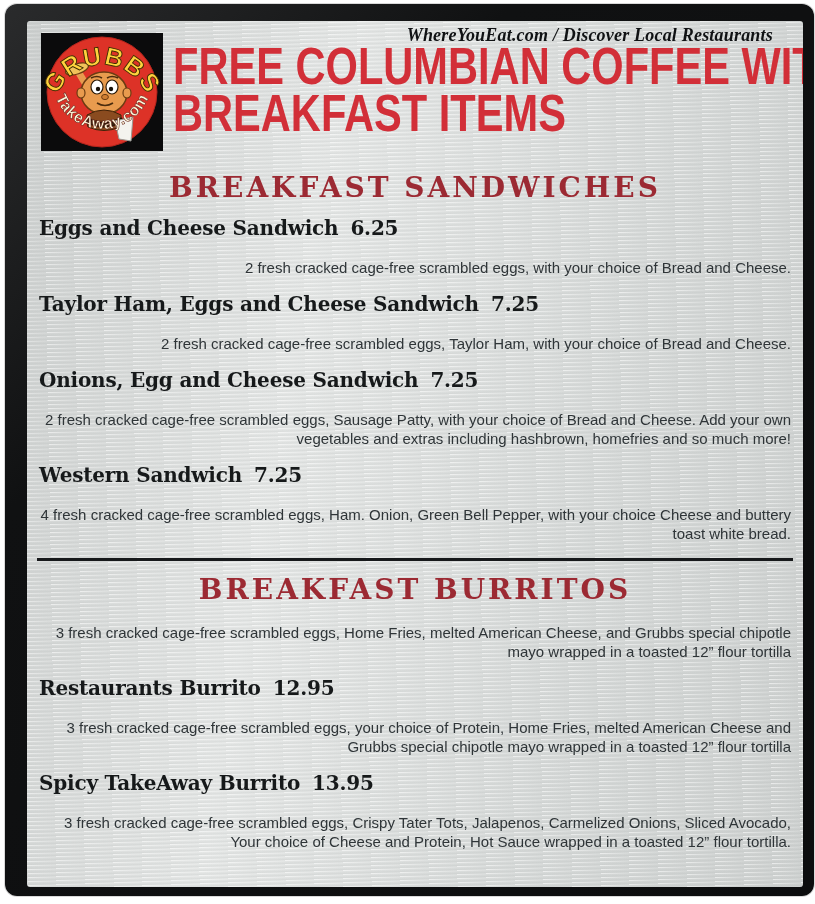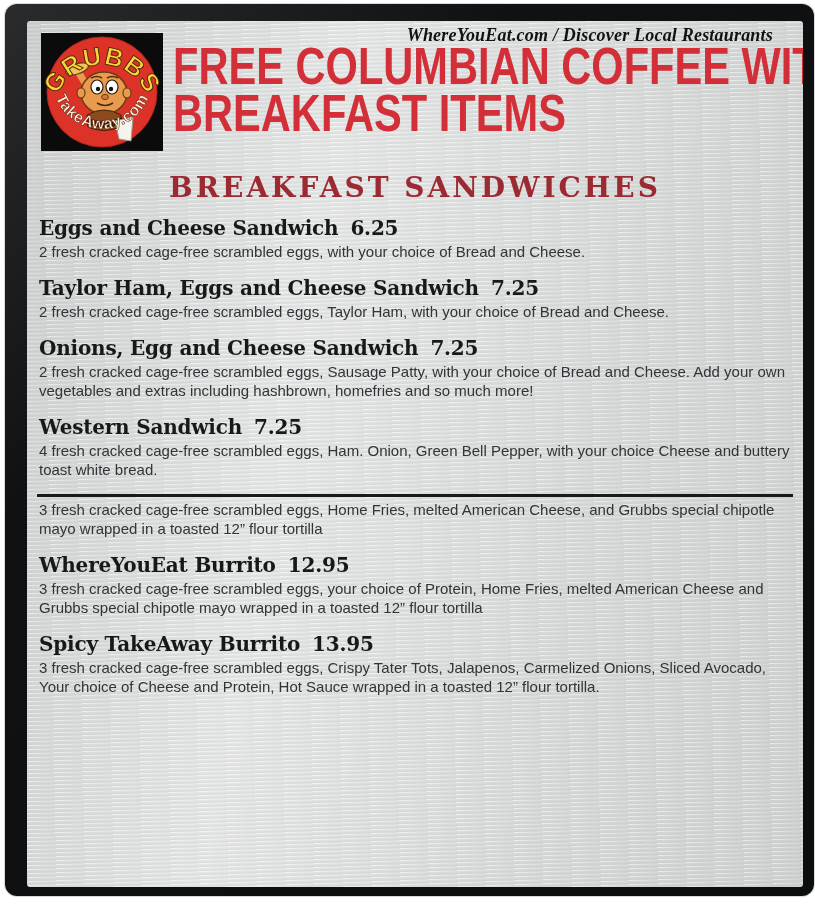--- a/index.html
+++ b/index.html
@@ -95,22 +95,23 @@
     font-size: 20px;
     line-height: 25px;
     color: #16191a;
     letter-spacing: -0.2px;
   }
   .item-price { margin-left: 12px; }
   .item-desc {
     font-size: 15px;
     line-height: 19px;
     color: #2f3538;
-    margin-top: 1px;
+    margin-top: 17px;
     max-width: 757px;
+    text-align: right;
   }
 </style>
 </head>
 <body>
 
 <div class="frame">
   <div class="board">
 
     <div class="board-header">
 
@@ -191,28 +192,29 @@
   <div class="item">
     <h3 class="item-title">
       <span class="item-name">Western Sandwich</span><span class="item-price">7.25</span>
     </h3>
     <p class="item-desc">4 fresh cracked cage-free scrambled eggs, Ham. Onion, Green Bell Pepper, with your choice Cheese and buttery toast white bread.</p>
   </div>
 </div>
   </div>
 
   <div class="section">
+    <h2 class="sec-title">BREAKFAST BURRITOS</h2>
     <div class="sec-items">
   <div class="item">
     <p class="item-desc">3 fresh cracked cage-free scrambled eggs, Home Fries, melted American Cheese, and Grubbs special chipotle mayo wrapped in a toasted 12” flour tortilla</p>
   </div>
 
   <div class="item">
     <h3 class="item-title">
-      <span class="item-name">WhereYouEat Burrito</span><span class="item-price">12.95</span>
+      <span class="item-name">Restaurants Burrito</span><span class="item-price">12.95</span>
     </h3>
     <p class="item-desc">3 fresh cracked cage-free scrambled eggs, your choice of Protein, Home Fries, melted American Cheese and Grubbs special chipotle mayo wrapped in a toasted 12” flour tortilla</p>
   </div>
 
 
   <div class="item">
     <h3 class="item-title">
       <span class="item-name">Spicy TakeAway Burrito</span><span class="item-price">13.95</span>
     </h3>
     <p class="item-desc">3 fresh cracked cage-free scrambled eggs, Crispy Tater Tots, Jalapenos, Carmelized Onions, Sliced Avocado, Your choice of Cheese and Protein, Hot Sauce wrapped in a toasted 12” flour tortilla.</p>

